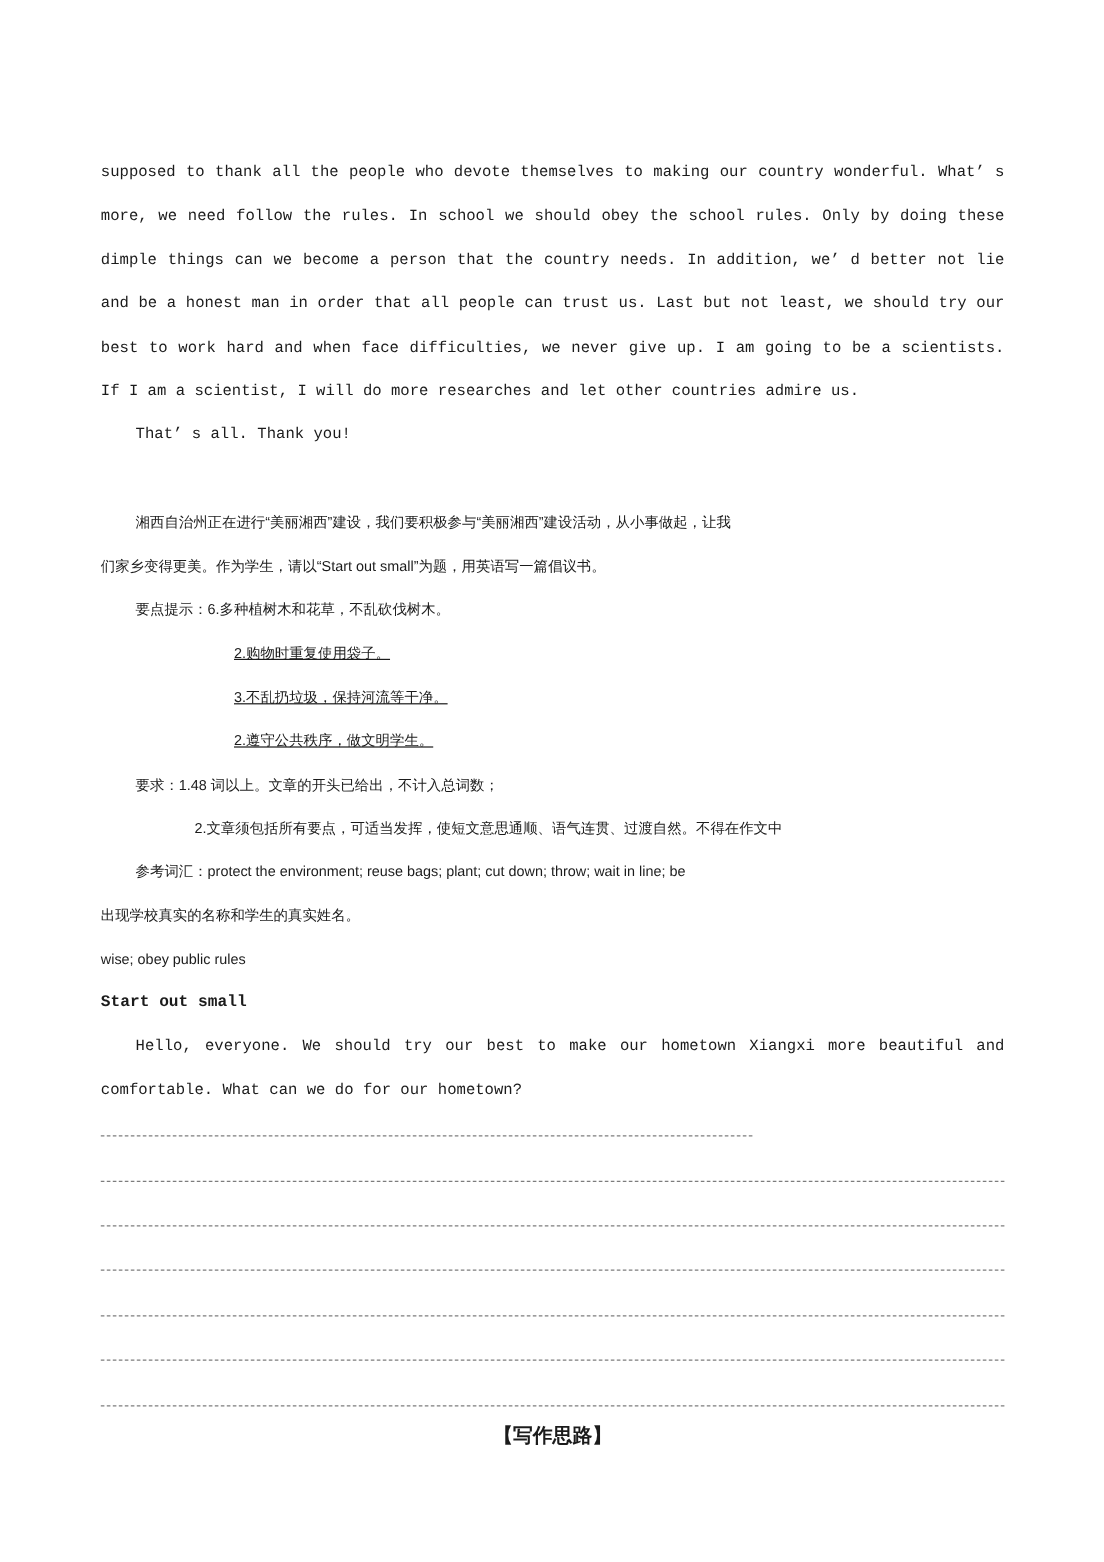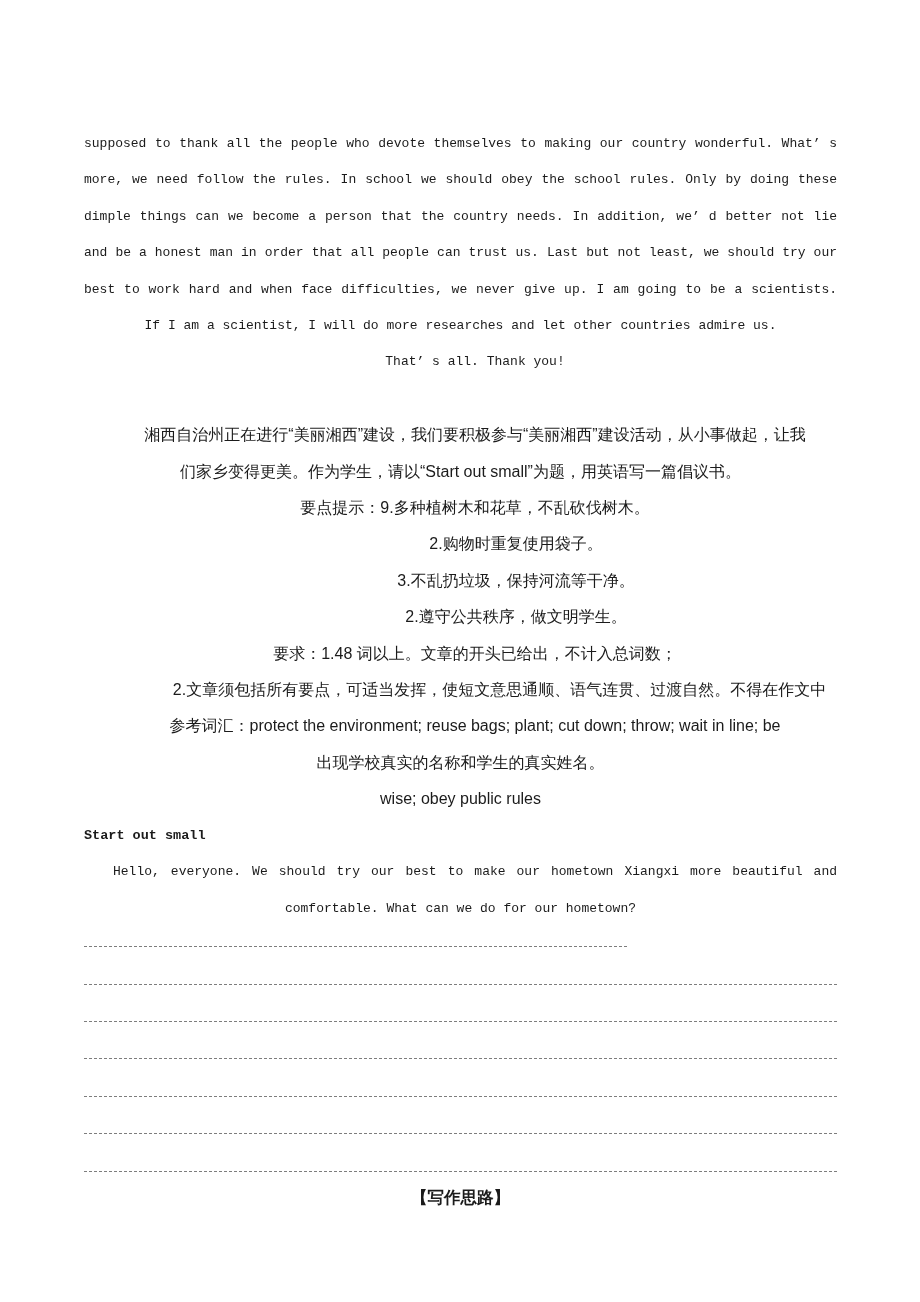--- a/index.html
+++ b/index.html
@@ -8,26 +8,26 @@
     width: 920px;
     height: 1302px;
     box-sizing: border-box;
     background: #ffffff;
     padding: 110px 83px 0 84px;
     color: #1b1b1b;
     overflow: hidden;
     margin-top: 16px;
   }
   .en { font-family: "Liberation Mono", "DejaVu Sans Mono", monospace; font-size: 13px; line-height: 36.4px; }
-  .zh { font-family: "Liberation Sans", "DejaVu Sans", sans-serif; font-size: 16px; line-height: 36.4px; }
-  .ln { min-height: 36.4px; text-align: center; }
+  .zh { font-family: "Liberation Sans", "DejaVu Sans", sans-serif; font-size: 12px; line-height: 36.4px; }
+  .ln { min-height: 36.4px; }
   .zh .ln { white-space: nowrap; }
   .jl { text-align: justify; text-align-last: justify; }
   .ind  { padding-left: 29px; }   
-  .indp { padding-left: 111px; }  
+  .indp { padding-left: 111px; text-decoration: underline; }  
   .indr { padding-left: 78px; }   
   .spacer { height: 36.4px; }
   .title-line {
     text-align: left;
     font-family: "Liberation Mono", "DejaVu Sans Mono", monospace;
     font-size: 13.5px;
     font-weight: bold;
     line-height: 36.4px;
   }
   .rules { margin-top: -17px; }
@@ -55,21 +55,21 @@
     <div class="ln">If I am a scientist, I will do more researches and let other countries admire us.</div>
     <div class="ln ind">That’ s all. Thank you!</div>
   </div>
 
   <div class="spacer"></div>
 
   <div class="zh">
     <div class="ln ind">湘西自治州正在进行“美丽湘西”建设，我们要积极参与“美丽湘西”建设活动，从小事做起，让我</div>
     <div class="ln">们家乡变得更美。作为学生，请以“Start out small”为题，用英语写一篇倡议书。</div>
 
-    <div class="ln ind">要点提示：9.多种植树木和花草，不乱砍伐树木。</div>
+    <div class="ln ind">要点提示：6.多种植树木和花草，不乱砍伐树木。</div>
     <div class="ln indp">2.购物时重复使用袋子。</div>
     <div class="ln indp">3.不乱扔垃圾，保持河流等干净。</div>
     <div class="ln indp">2.遵守公共秩序，做文明学生。</div>
 
     <div class="ln ind">要求：1.48 词以上。文章的开头已给出，不计入总词数；</div>
     <div class="ln indr">2.文章须包括所有要点，可适当发挥，使短文意思通顺、语气连贯、过渡自然。不得在作文中</div>
     <div class="ln ind">参考词汇：protect the environment; reuse bags; plant; cut down; throw; wait in line; be</div>
 
     <div class="ln">出现学校真实的名称和学生的真实姓名。</div>
     <div class="ln">wise; obey public rules</div>

